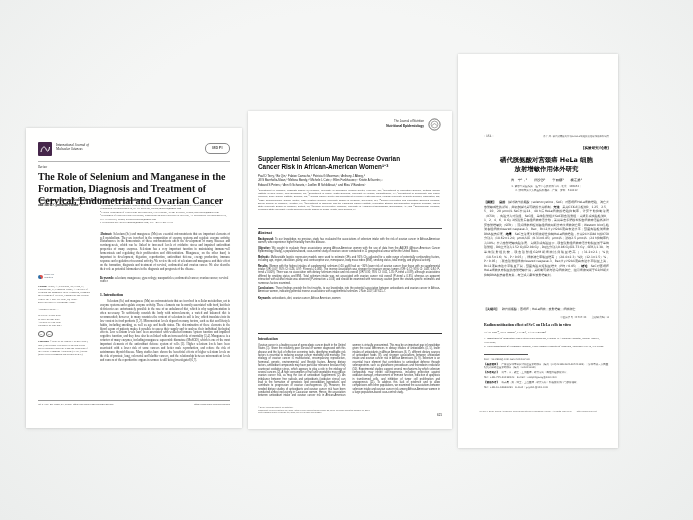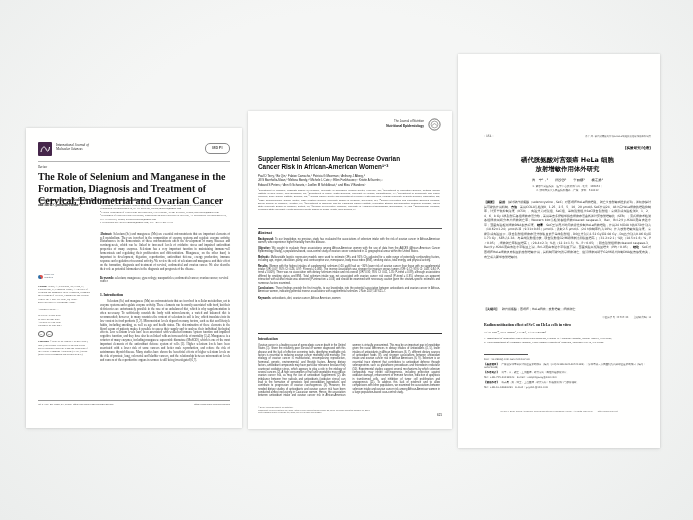--- a/index.html
+++ b/index.html
@@ -60,21 +60,21 @@
   #p2 .absbody b,#p2 .kw2 b{color:#0d0d0d;}
   #p2 .kw2{margin-top:3px;font-size:2.6px;}
   #p2 .rulet{position:absolute;left:10px;right:10px;top:222px;border-top:.8px solid #333;}
   #p2 .introh{position:absolute;left:10px;top:226px;font-size:3.4px;color:#0d0d0d;}
   #p2 .cols{position:absolute;left:10px;top:233px;width:182px;height:58px;column-count:2;column-gap:7px;
             font-size:2.6px;line-height:1.3;color:#333;}
   #p2 .foot{position:absolute;left:10px;top:295px;width:168px;font-size:2.1px;line-height:1.3;color:#555;}
   #p2 .pageno{position:absolute;right:10px;top:302px;font-size:3px;color:#222;}
 
   
-  #p3{left:458px;top:54px;width:202px;height:394px;font-family:"DejaVu Sans", sans-serif;color:#2c2c2c;}
+  #p3{left:458px;top:54px;width:160px;height:394px;font-family:"DejaVu Sans", sans-serif;color:#2c2c2c;}
   #p3 .hdr{position:absolute;left:26px;right:9px;top:80px;display:flex;justify-content:space-between;align-items:baseline;}
   #p3 .pn{font-size:3px;color:#333;}
   #p3 .rh{font-size:2.4px;color:#555;}
   #p3 .tag{position:absolute;right:9px;top:92px;font-size:3.6px;font-weight:bold;color:#111;}
   #p3 .title{position:absolute;left:26px;right:9px;top:102px;font-size:6.4px;line-height:1.45;text-align:center;color:#0d0d0d;}
   #p3 .auth{position:absolute;left:26px;right:9px;top:124px;text-align:center;font-size:3.4px;color:#222;}
   #p3 .aff{position:absolute;left:26px;right:9px;top:131px;text-align:center;font-size:2.6px;line-height:1.45;color:#444;}
   #p3 .zy{position:absolute;left:26px;right:9px;top:146px;font-size:3px;line-height:1.52;color:#333;}
   #p3 .zy b{color:#000;}
   #p3 .kw3{position:absolute;left:26px;right:9px;top:253px;font-size:3px;}

